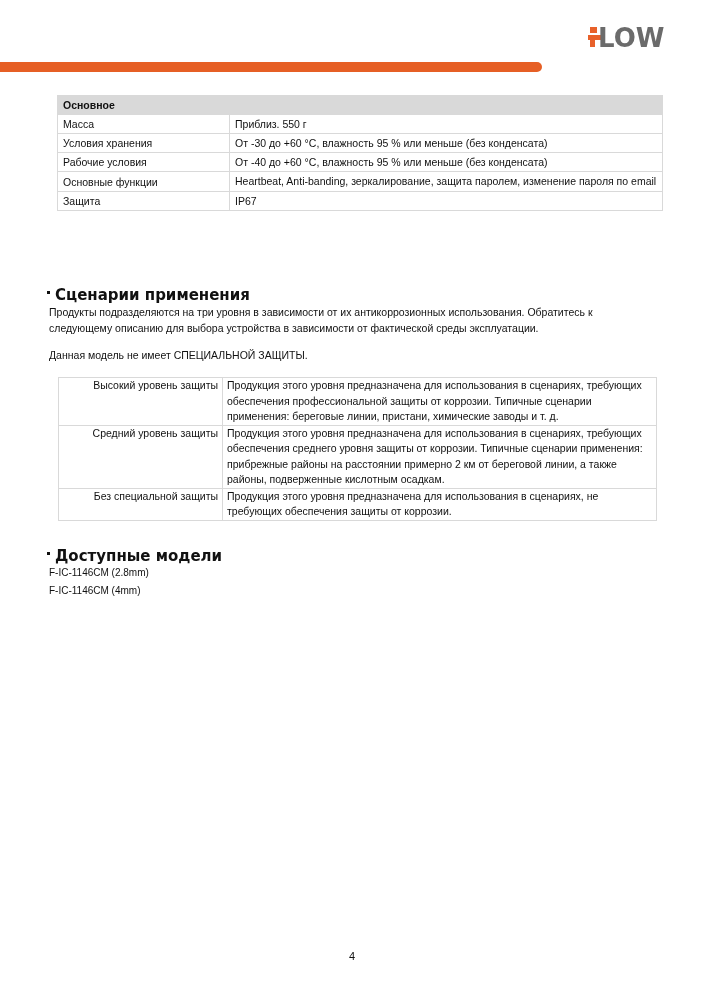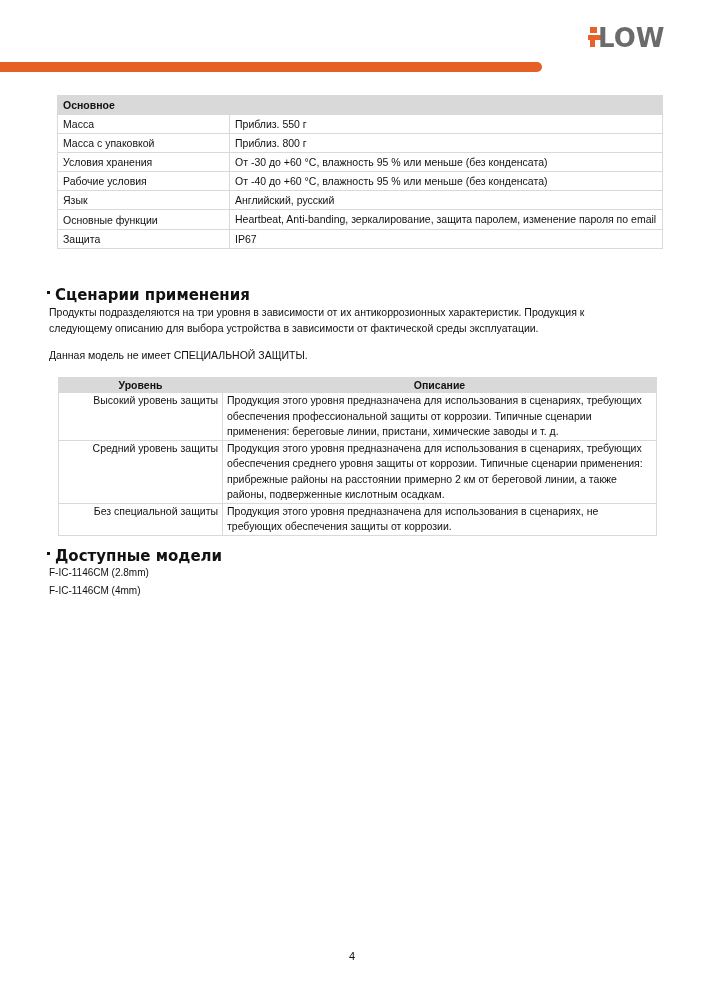--- a/index.html
+++ b/index.html
@@ -51,61 +51,49 @@
   <tbody>
       <tr class="head">
     <td class="k">Основное</td>
     <td></td>
   </tr>
   <tr>
     <td class="k">Масса</td>
     <td class="v">Приблиз. 550 г</td>
   </tr>
   <tr>
-    <td class="k">Масса с упаковкой</td>
-    <td class="v">Приблиз. 800 г</td>
-  </tr>
-  <tr>
     <td class="k">Условия хранения</td>
     <td class="v">От -30 до +60 °C, влажность 95 % или меньше (без конденсата)</td>
   </tr>
   <tr>
     <td class="k">Рабочие условия</td>
     <td class="v">От -40 до +60 °C, влажность 95 % или меньше (без конденсата)</td>
-  </tr>
-  <tr>
-    <td class="k">Язык</td>
-    <td class="v">Английский, русский</td>
   </tr>
   <tr class="tall">
     <td class="k">Основные функции</td>
     <td class="v">Heartbeat, Anti-banding, зеркалирование, защита паролем, изменение пароля по email</td>
   </tr>
   <tr>
     <td class="k">Защита</td>
     <td class="v">IP67</td>
   </tr>
 </tbody>
   </table>
 
 <div class="h2" style="top:286px;">
   <span class="dot"></span><span>Сценарии применения</span>
 </div>
 <div class="p" style="top:304px;">
-  <div>Продукты подразделяются на три уровня в зависимости от их антикоррозионных характеристик. Продукция к</div>
+  <div>Продукты подразделяются на три уровня в зависимости от их антикоррозионных использования. Обратитесь к</div>
   <div>следующему описанию для выбора устройства в зависимости от фактической среды эксплуатации.</div>
 </div>
 <div class="p" style="top:347px;">Данная модель не имеет СПЕЦИАЛЬНОЙ ЗАЩИТЫ.</div>
 
 <table class="lvl">
   <tbody>
-      <tr class="head">
-    <td class="lv">Уровень</td>
-    <td>Описание</td>
-  </tr>
   <tr>
     <td class="lv">Высокий уровень защиты</td>
     <td>Продукция этого уровня предназначена для использования в сценариях, требующих обеспечения профессиональной защиты от коррозии. Типичные сценарии применения: береговые линии, пристани, химические заводы и т. д.</td>
   </tr>
   <tr>
     <td class="lv">Средний уровень защиты</td>
     <td>Продукция этого уровня предназначена для использования в сценариях, требующих обеспечения среднего уровня защиты от коррозии. Типичные сценарии применения: прибрежные районы на расстоянии примерно 2 км от береговой линии, а также районы, подверженные кислотным осадкам.</td>
   </tr>
   <tr>
     <td class="lv">Без специальной защиты</td>

